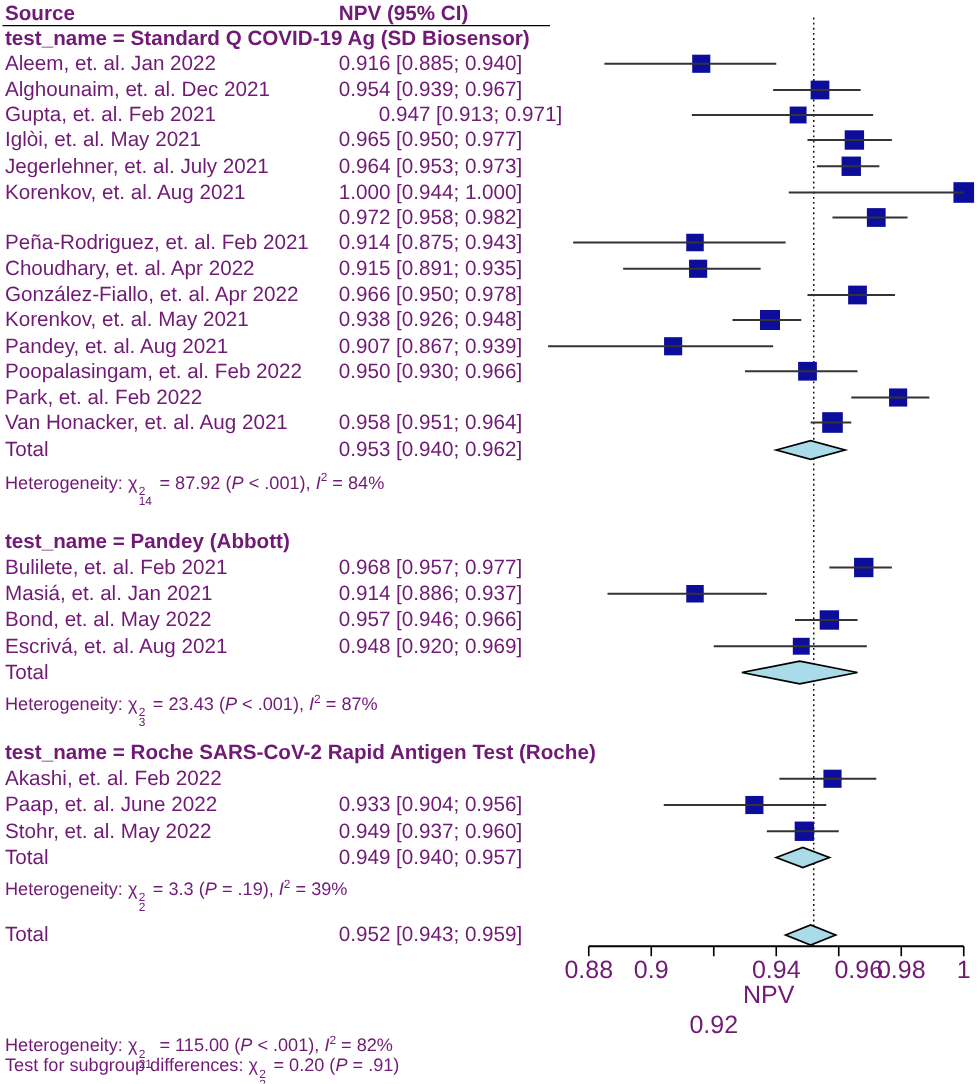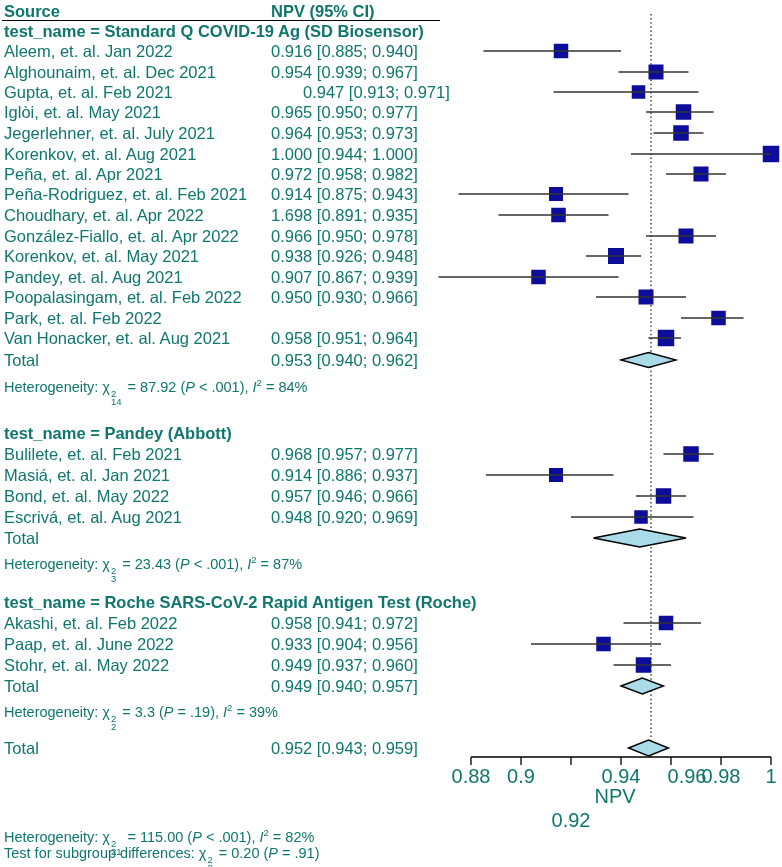--- a/index.html
+++ b/index.html
@@ -1,18 +1,18 @@
 <!DOCTYPE html>
 <html><head>
 <meta charset="utf-8">
 <style>
   html,body{margin:0;padding:0;background:#fff;}
   #page{
     position:relative;width:782px;height:867px;background:#ffffff;
-    font-family:"Liberation Sans","DejaVu Sans",sans-serif;color:#0f766e;overflow:hidden;
+    font-family:"Liberation Sans","DejaVu Sans",sans-serif;color:#701a75;overflow:hidden;
   }
   #plot-svg{position:absolute;left:0;top:0;}
   .txt{position:absolute;white-space:nowrap;font-size:16.5px;line-height:22px;}
   .bold{font-weight:bold;}
   .small{font-size:14.5px;}
   .tick{font-size:20px;transform:translateX(-50%);}
   i{font-style:italic;}
   sup{font-size:9.5px;}
   .chi-ss{display:inline-flex;flex-direction:column;font-size:9.5px;line-height:8px;vertical-align:-5px;margin:0 2px 0 1px;}
   .chi-ss span{display:block;}
@@ -90,26 +90,25 @@
     <div class="txt" style="left: 4px; top: 61px;">Alghounaim, et. al. Dec 2021</div>
     <div class="txt" style="left: 271px; top: 61px;">0.954 [0.939; 0.967]</div>
     <div class="txt" style="left: 4px; top: 81px;">Gupta, et. al. Feb 2021</div>
     <div class="txt" style="left: 271px; top: 81px; margin-left: 32px;">0.947 [0.913; 0.971]</div>
     <div class="txt" style="left: 4px; top: 101px;">Iglòi, et. al. May 2021</div>
     <div class="txt" style="left: 271px; top: 101px;">0.965 [0.950; 0.977]</div>
     <div class="txt" style="left: 4px; top: 122px;">Jegerlehner, et. al. July 2021</div>
     <div class="txt" style="left: 271px; top: 122px;">0.964 [0.953; 0.973]</div>
     <div class="txt" style="left: 4px; top: 143px;">Korenkov, et. al. Aug 2021</div>
     <div class="txt" style="left: 271px; top: 143px;">1.000 [0.944; 1.000]</div>
-    <div class="txt" style="left: 4px; top: 163px;">Peña, et. al. Apr 2021</div>
     <div class="txt" style="left: 271px; top: 163px;">0.972 [0.958; 0.982]</div>
     <div class="txt" style="left: 4px; top: 183px;">Peña-Rodriguez, et. al. Feb 2021</div>
     <div class="txt" style="left: 271px; top: 183px;">0.914 [0.875; 0.943]</div>
     <div class="txt" style="left: 4px; top: 204px;">Choudhary, et. al. Apr 2022</div>
-    <div class="txt" style="left: 271px; top: 204px;">1.698 [0.891; 0.935]</div>
+    <div class="txt" style="left: 271px; top: 204px;">0.915 [0.891; 0.935]</div>
     <div class="txt" style="left: 4px; top: 225px;">González-Fiallo, et. al. Apr 2022</div>
     <div class="txt" style="left: 271px; top: 225px;">0.966 [0.950; 0.978]</div>
     <div class="txt" style="left: 4px; top: 245px;">Korenkov, et. al. May 2021</div>
     <div class="txt" style="left: 271px; top: 245px;">0.938 [0.926; 0.948]</div>
     <div class="txt" style="left: 4px; top: 266px;">Pandey, et. al. Aug 2021</div>
     <div class="txt" style="left: 271px; top: 266px;">0.907 [0.867; 0.939]</div>
     <div class="txt" style="left: 4px; top: 286px;">Poopalasingam, et. al. Feb 2022</div>
     <div class="txt" style="left: 271px; top: 286px;">0.950 [0.930; 0.966]</div>
     <div class="txt" style="left: 4px; top: 307px;">Park, et. al. Feb 2022</div>
     <div class="txt" style="left: 4px; top: 327px;">Van Honacker, et. al. Aug 2021</div>
@@ -129,21 +128,20 @@
     <div class="txt" style="left: 271px; top: 485px;">0.957 [0.946; 0.966]</div>
     <div class="txt" style="left: 4px; top: 506px;">Escrivá, et. al. Aug 2021</div>
     <div class="txt" style="left: 271px; top: 506px;">0.948 [0.920; 0.969]</div>
     <div class="txt" style="left: 4px; top: 527px;">Total</div>
     <div class="txt small" style="left: 4px; top: 549px;"><span>Heterogeneity: </span><span>χ</span><span class="chi-ss">
         <span>2</span>
         <span>3</span>
       </span><span> = 23.43 (</span><i>P</i><span> &lt; .001), </span><i>I</i><sup>2</sup><span> = 87%</span></div>
     <div class="txt bold" style="left: 4px; top: 591px;">test_name = Roche SARS-CoV-2 Rapid Antigen Test (Roche)</div>
     <div class="txt" style="left: 4px; top: 612px;">Akashi, et. al. Feb 2022</div>
-    <div class="txt" style="left: 271px; top: 612px;">0.958 [0.941; 0.972]</div>
     <div class="txt" style="left: 4px; top: 633px; text-align: center;">Paap, et. al. June 2022</div>
     <div class="txt" style="left: 271px; top: 633px;">0.933 [0.904; 0.956]</div>
     <div class="txt" style="left: 4px; top: 654px;">Stohr, et. al. May 2022</div>
     <div class="txt" style="left: 271px; top: 654px;">0.949 [0.937; 0.960]</div>
     <div class="txt" style="left: 4px; top: 675px;">Total</div>
     <div class="txt" style="left: 271px; top: 675px;">0.949 [0.940; 0.957]</div>
     <div class="txt small" style="left: 4px; top: 697px;"><span>Heterogeneity: </span><span>χ</span><span class="chi-ss">
         <span>2</span>
         <span>2</span>
       </span><span> = 3.3 (</span><i>P</i><span> = .19), </span><i>I</i><sup>2</sup><span> = 39%</span></div>

